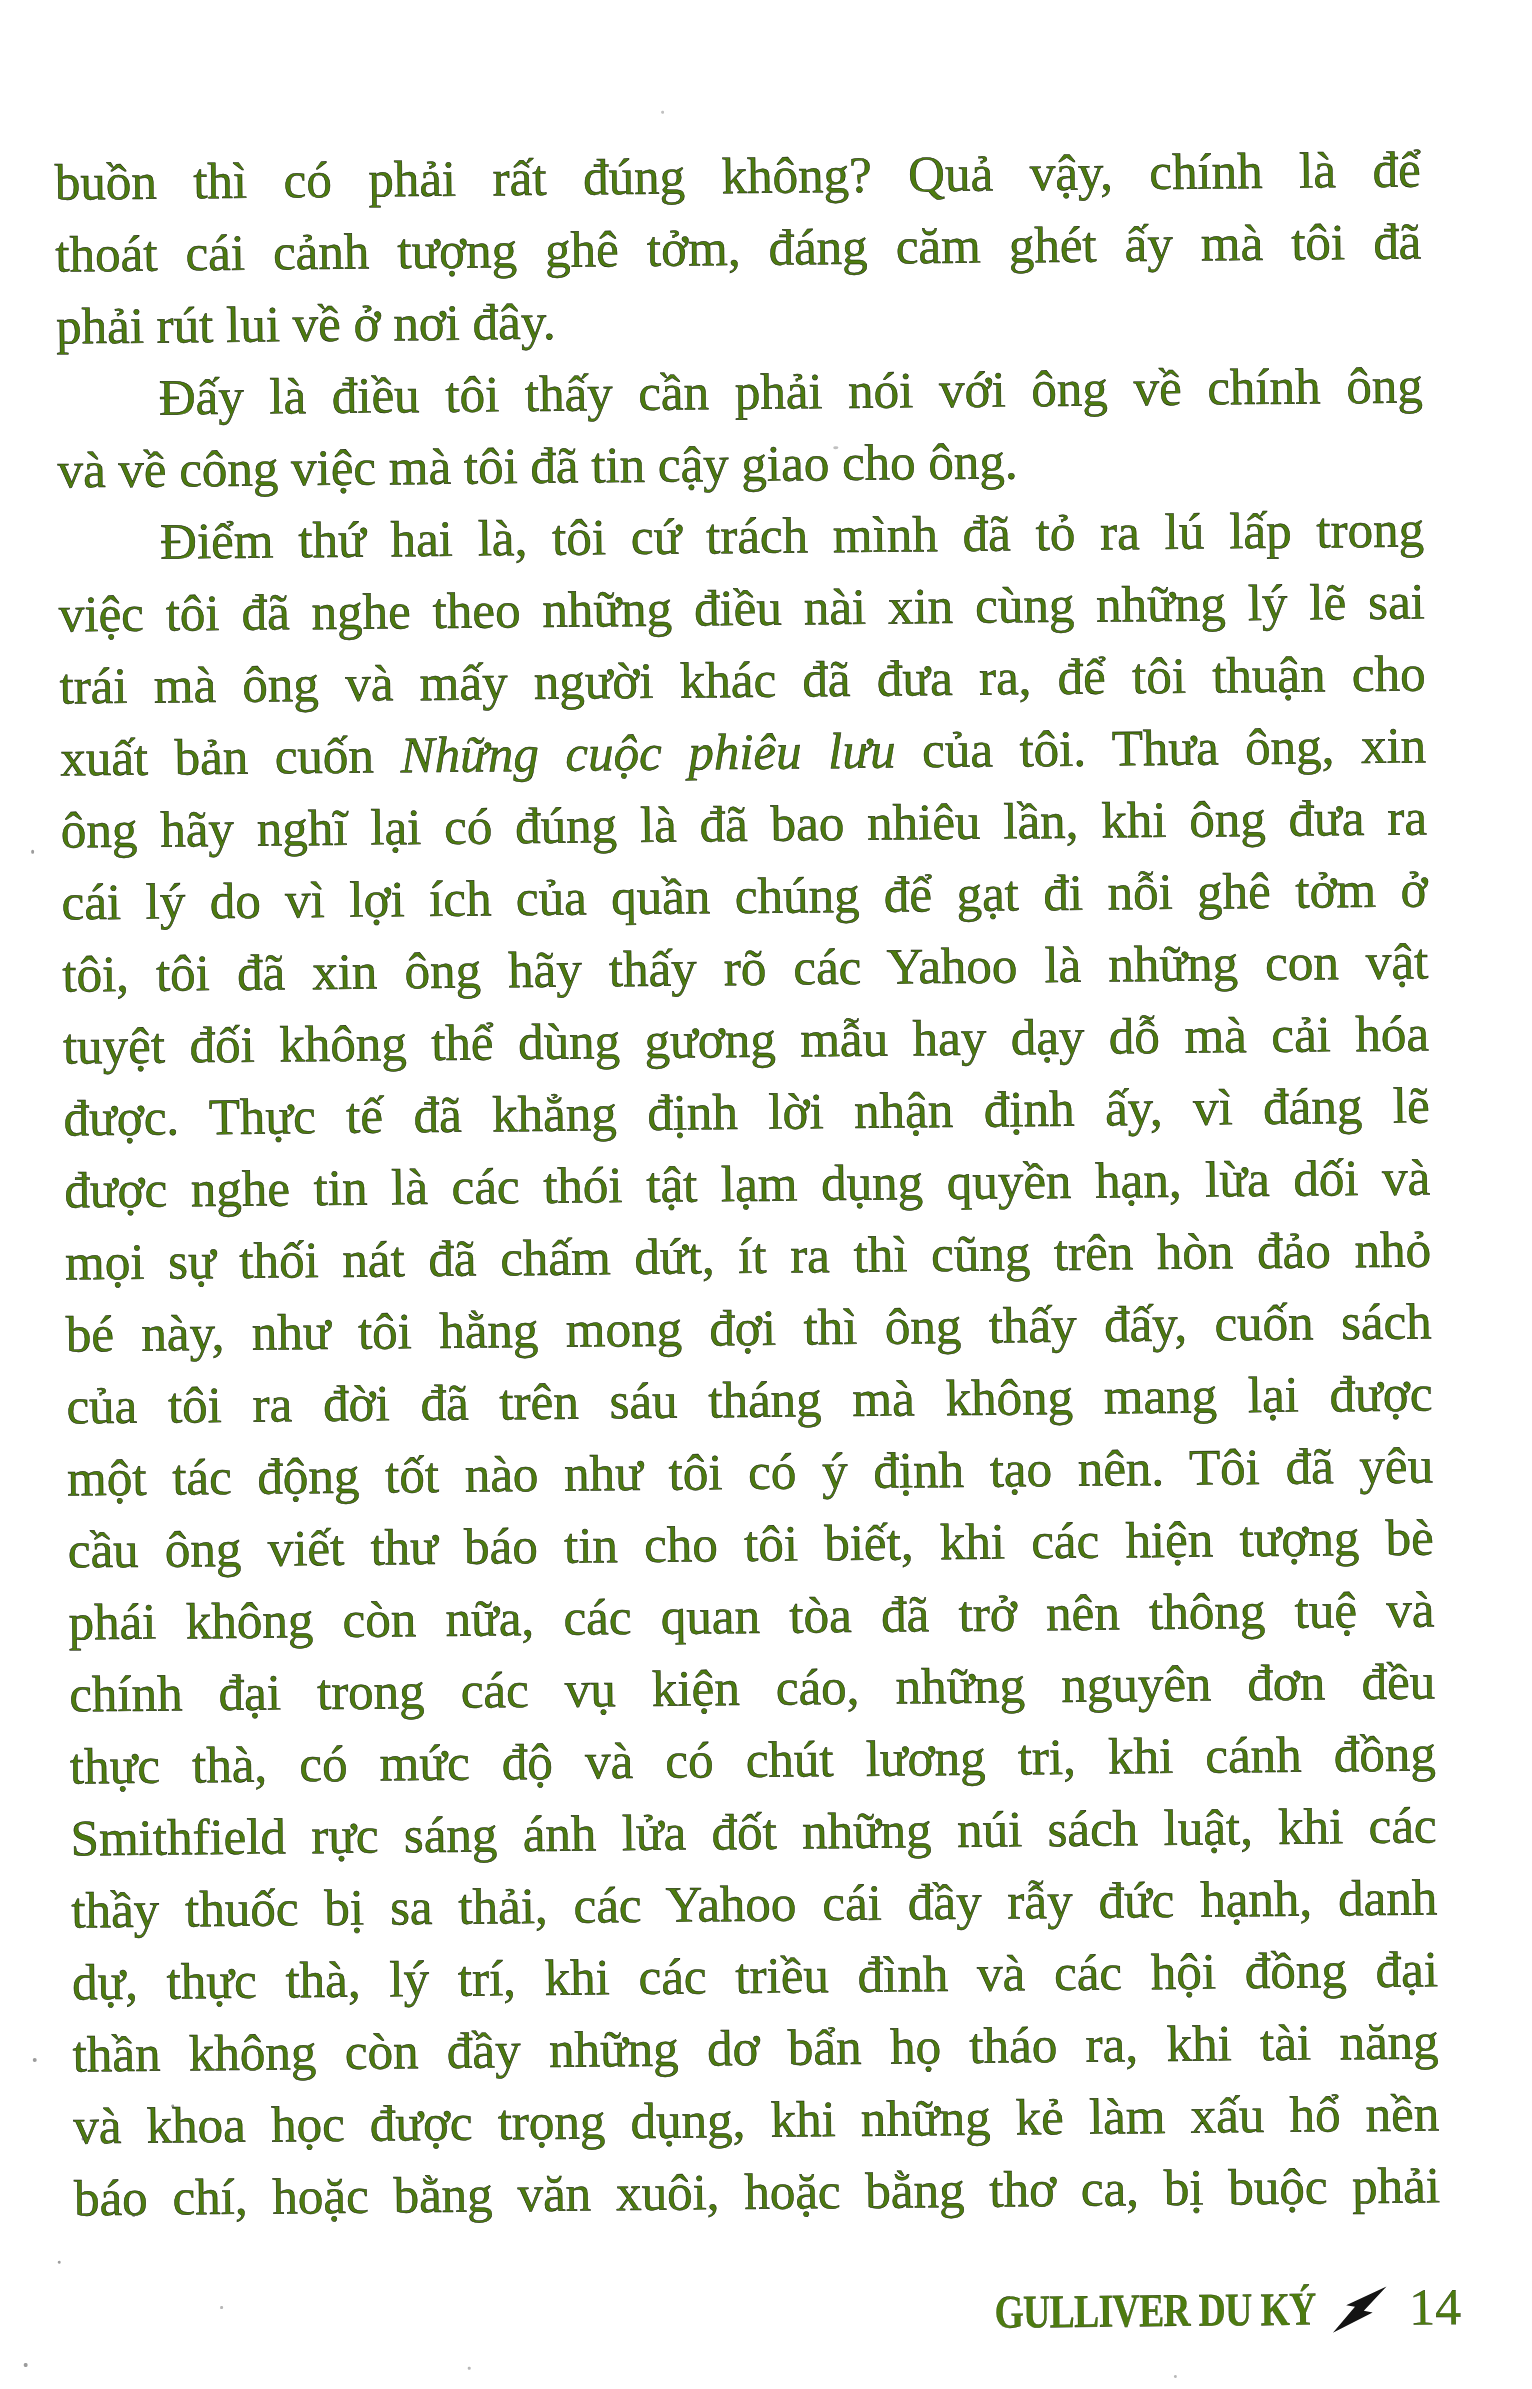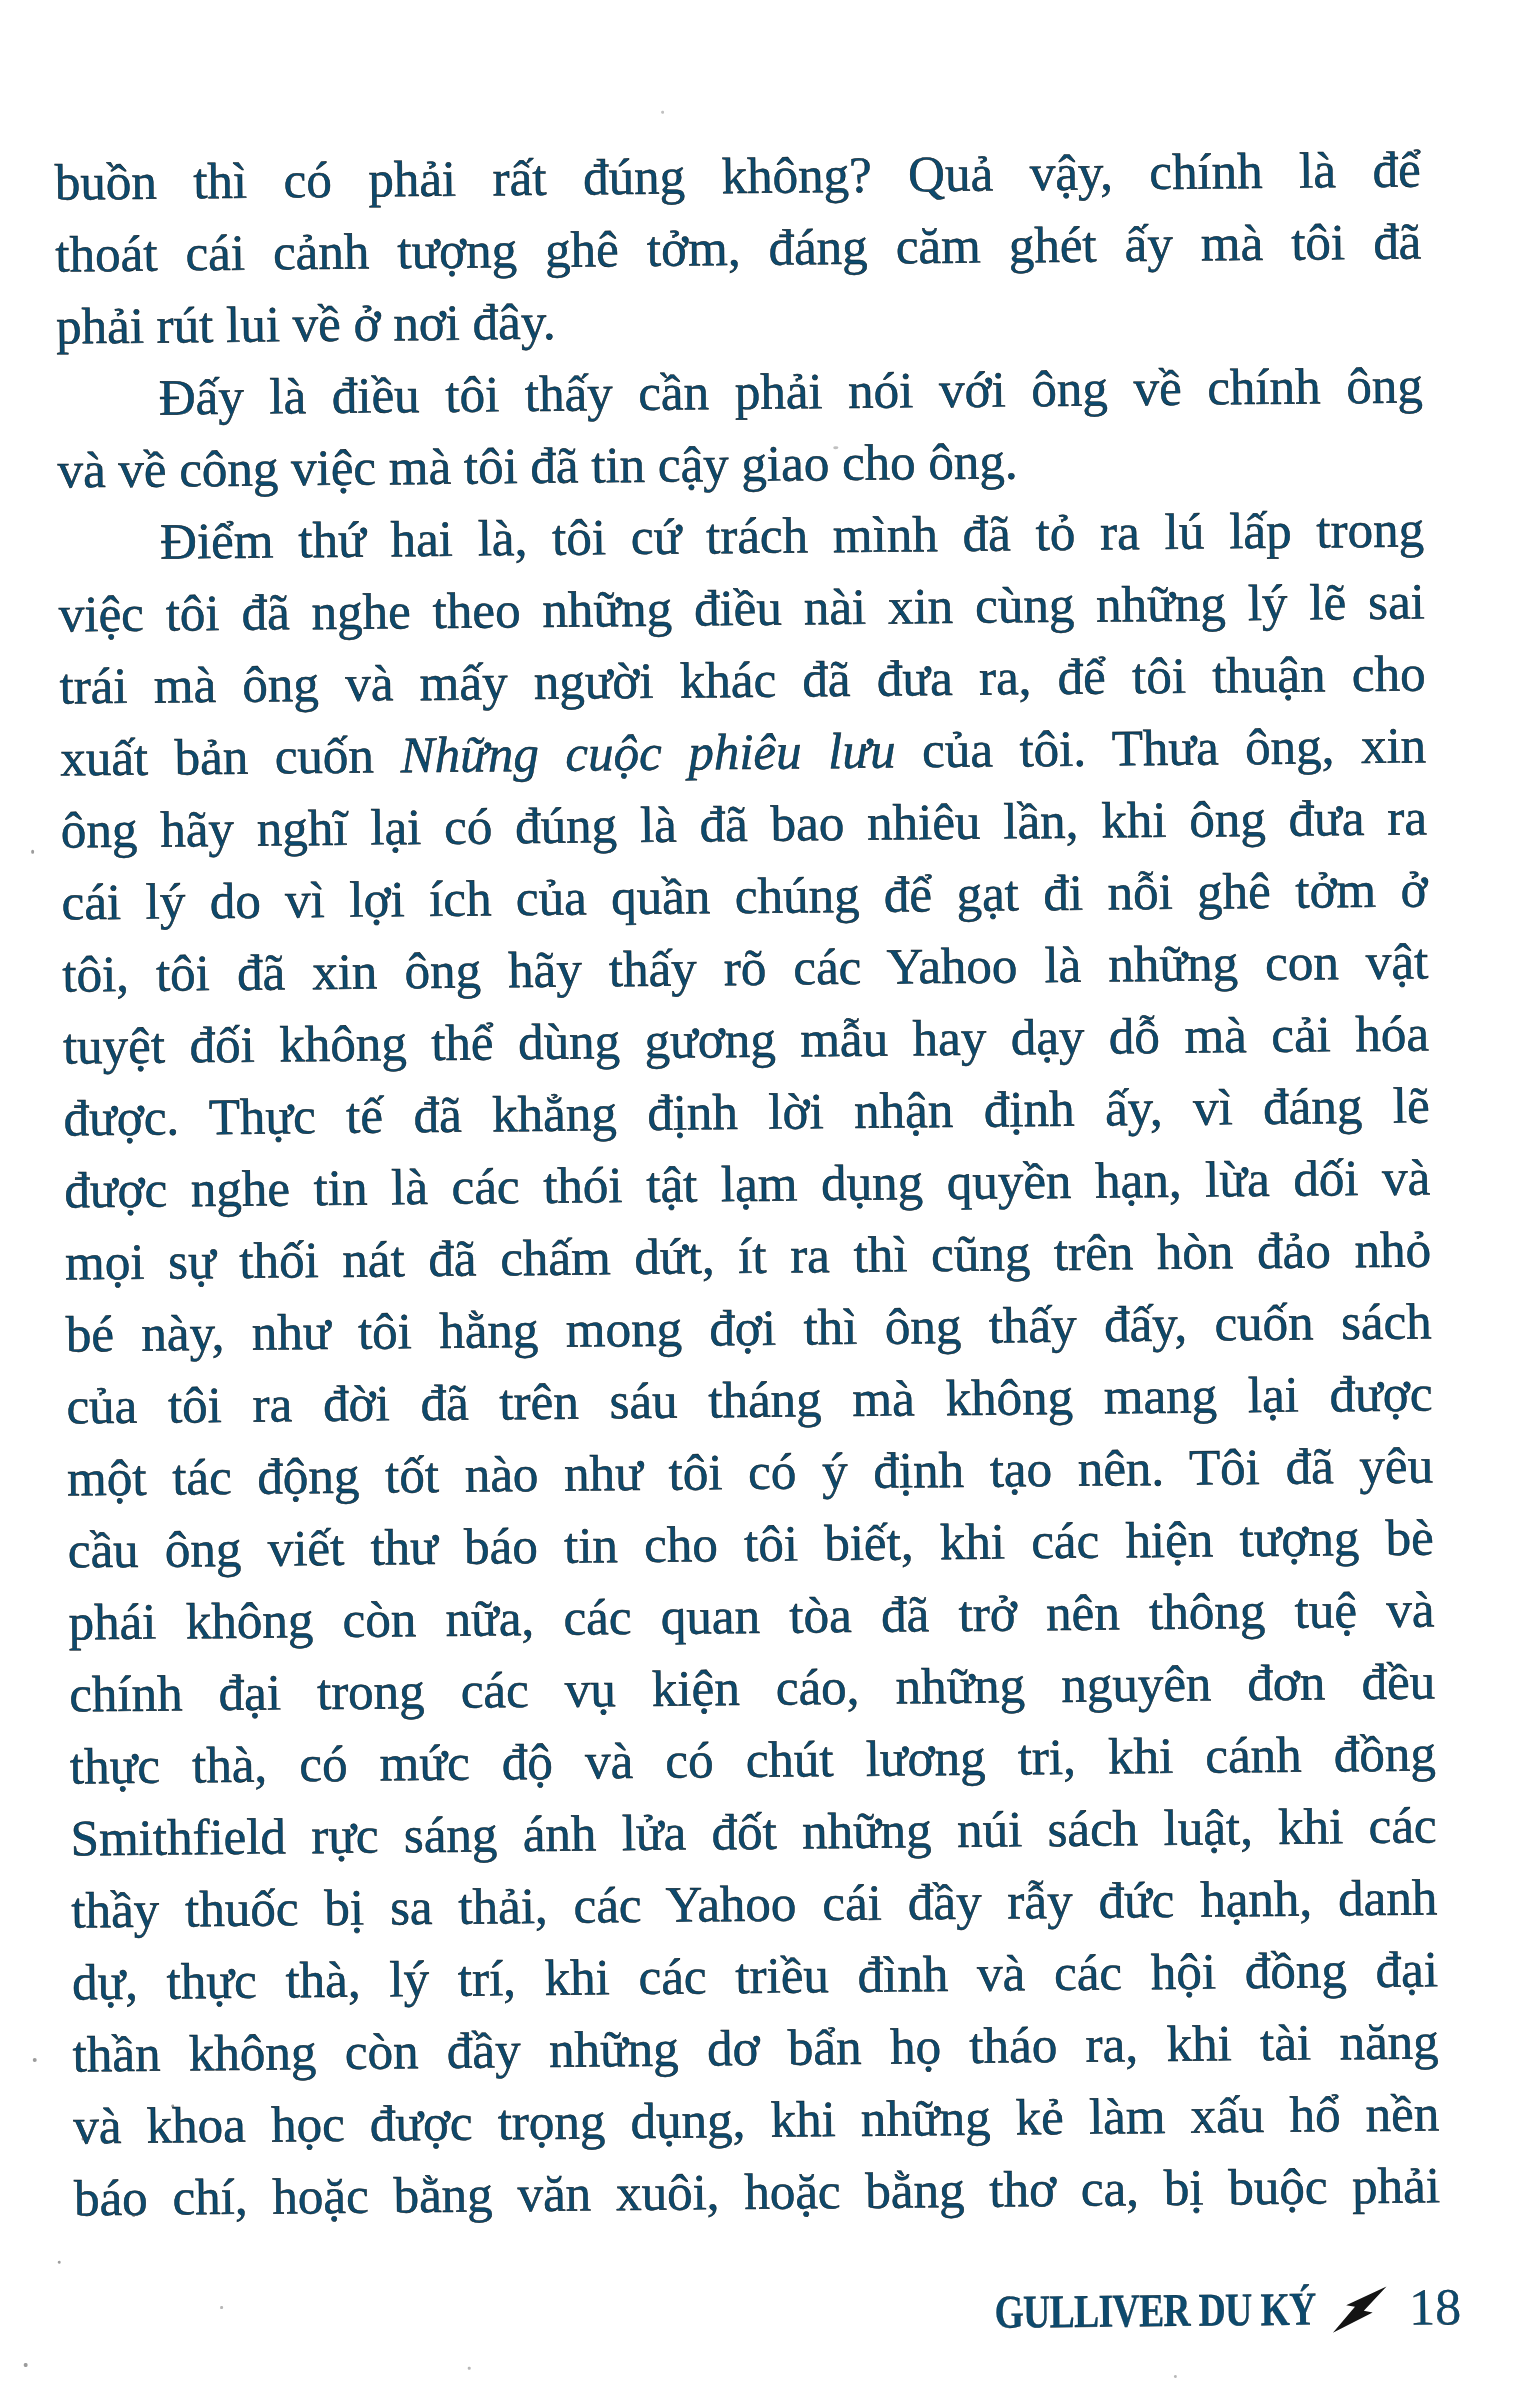--- a/index.html
+++ b/index.html
@@ -7,21 +7,21 @@
     padding: 0;
     background: #ffffff;
   }
   .page {
     position: relative;
     width: 1533px;
     height: 2389px;
     background: #ffffff;
     overflow: hidden;
     font-family: "Liberation Serif", "DejaVu Serif", serif;
-    color: #0c4a6e;
+    color: #4d7c0f;
   }
   
   .scan {
     position: absolute;
     inset: 0;
     transform: rotate(-0.55deg);
     transform-origin: 750px 1250px;
   }
   .text-block {
     position: absolute;
@@ -115,21 +115,21 @@
         <div class="line"><span>thần không còn đầy những dơ bẩn họ tháo ra, khi tài năng</span></div>
         <div class="line"><span>và khoa học được trọng dụng, khi những kẻ làm xấu hổ nền</span></div>
         <div class="line"><span>báo chí, hoặc bằng văn xuôi, hoặc bằng thơ ca, bị buộc phải</span></div>
       </div>
 
     <div class="footer">
       <span class="footer-title">GULLIVER DU KÝ</span>
       <svg class="bolt" viewBox="0 0 100 80" aria-hidden="true">
         <path d="M4,79 L42,35 L27,32 L96,1 L57,42 L72,45 Z" fill="#141414"></path>
       </svg>
-      <span class="page-num">18</span>
+      <span class="page-num">14</span>
     </div>
 
     <div class="speck" style="left:35px;  top:843px; width:3.3px; height:4.2px;"></div>
     <div class="speck" style="left:25px;  top:2051px; width:4.2px; height:4.2px;"></div>
     <div class="speck" style="left:73px;  top:2131px; width:3.3px; height:3.3px;"></div>
     <div class="speck" style="left:163px; top:2099px; width:2.5px; height:3.3px;"></div>
     <div class="speck" style="left:48px;  top:2254px; width:3.3px; height:3.3px;"></div>
     <div class="speck" style="left:123px; top:2208px; width:2.5px; height:2.5px;"></div>
     <div class="speck" style="left:13.3px;  top:2356px; width:3.3px; height:4.2px;"></div>
     <div class="speck" style="left:210px; top:2301px; width:2.5px; height:2.5px; opacity:.4;"></div>

